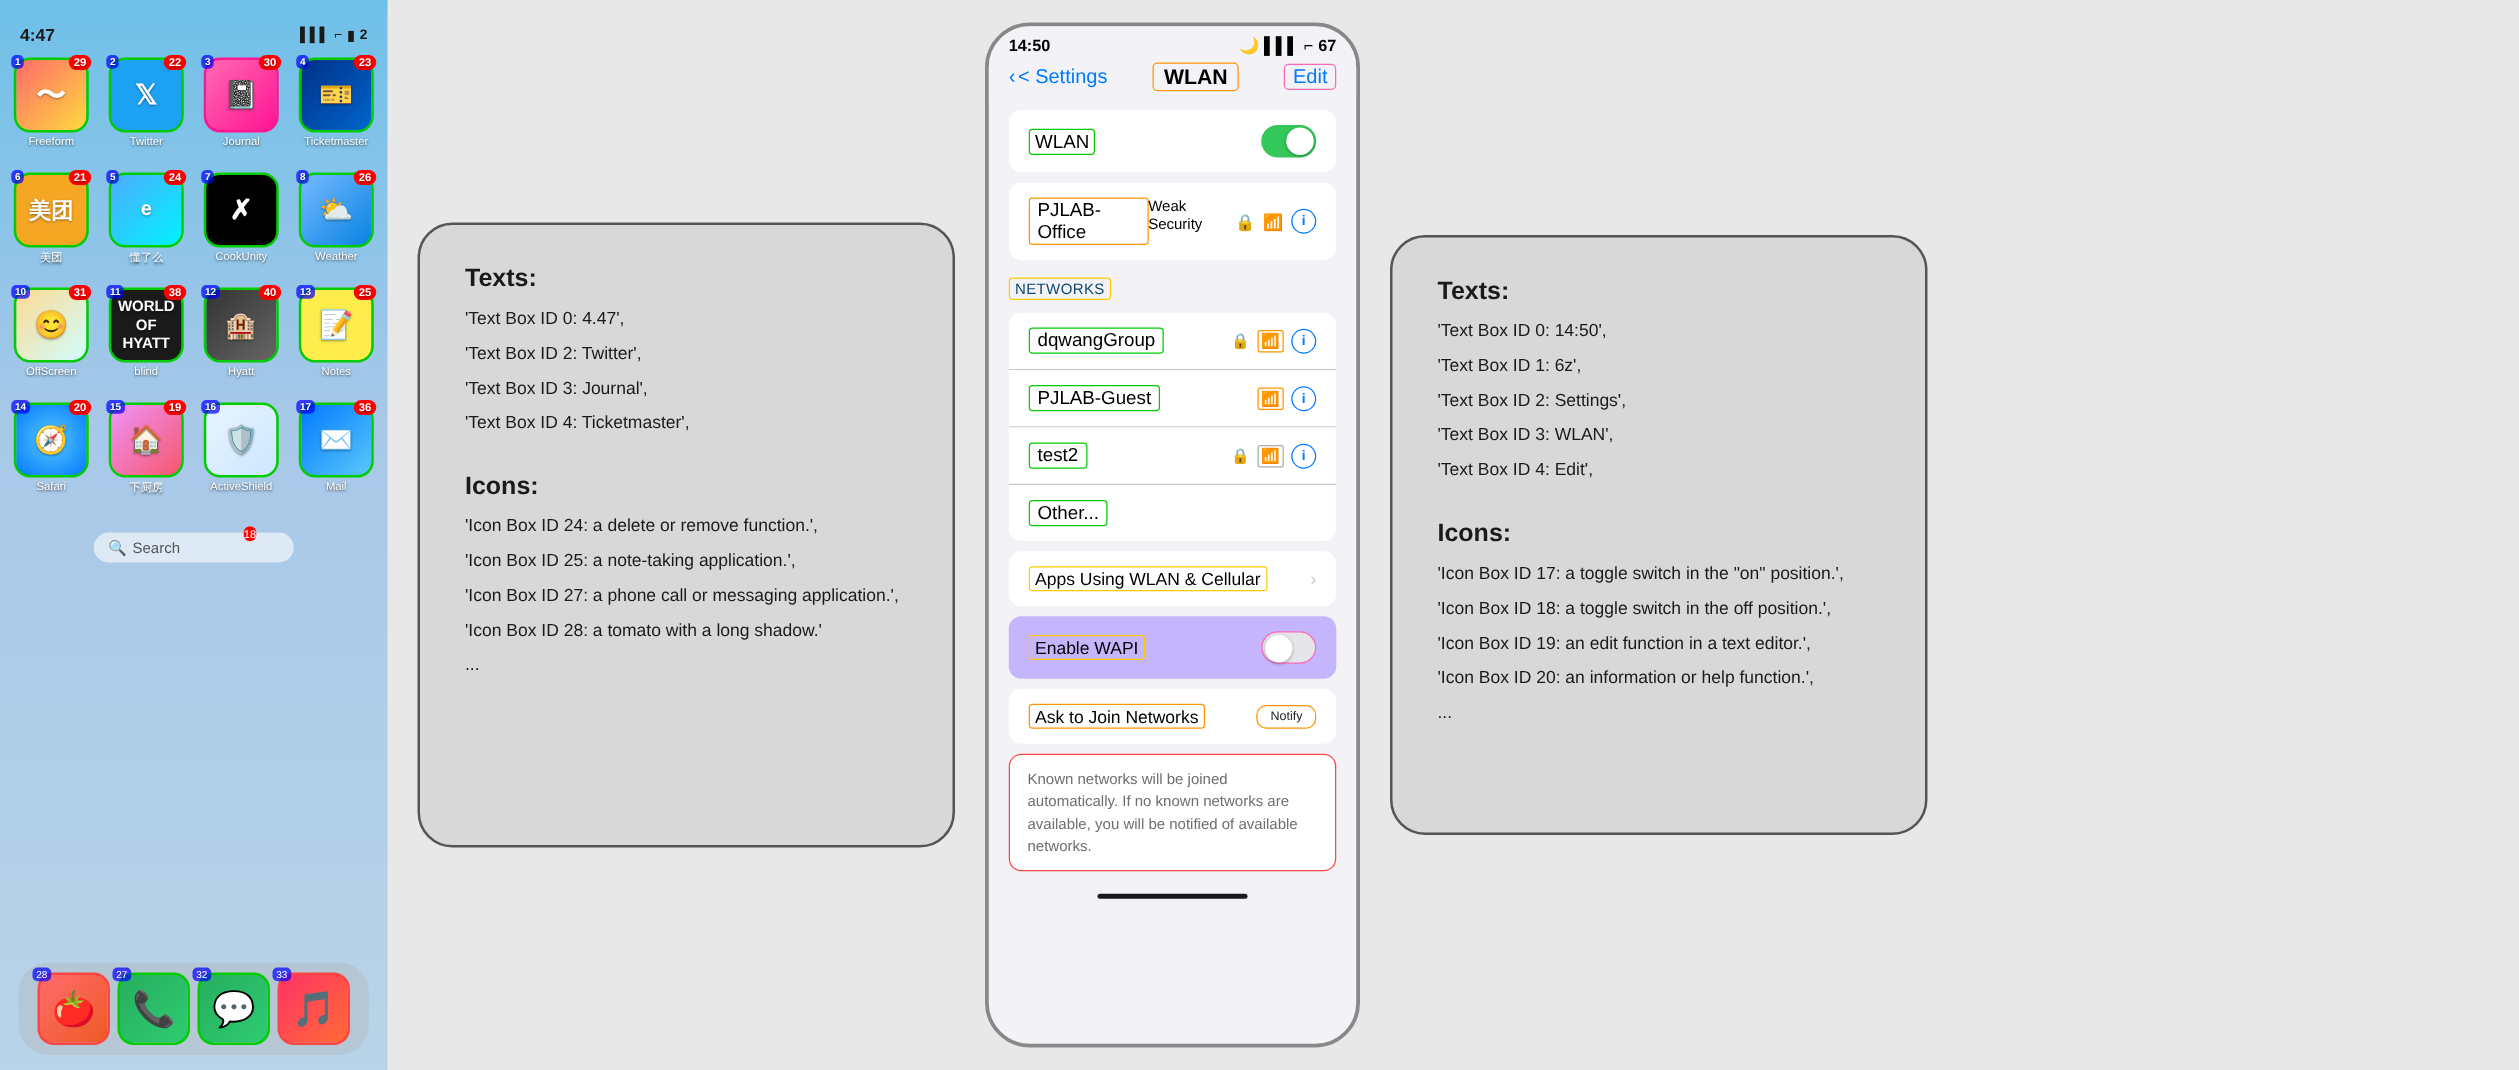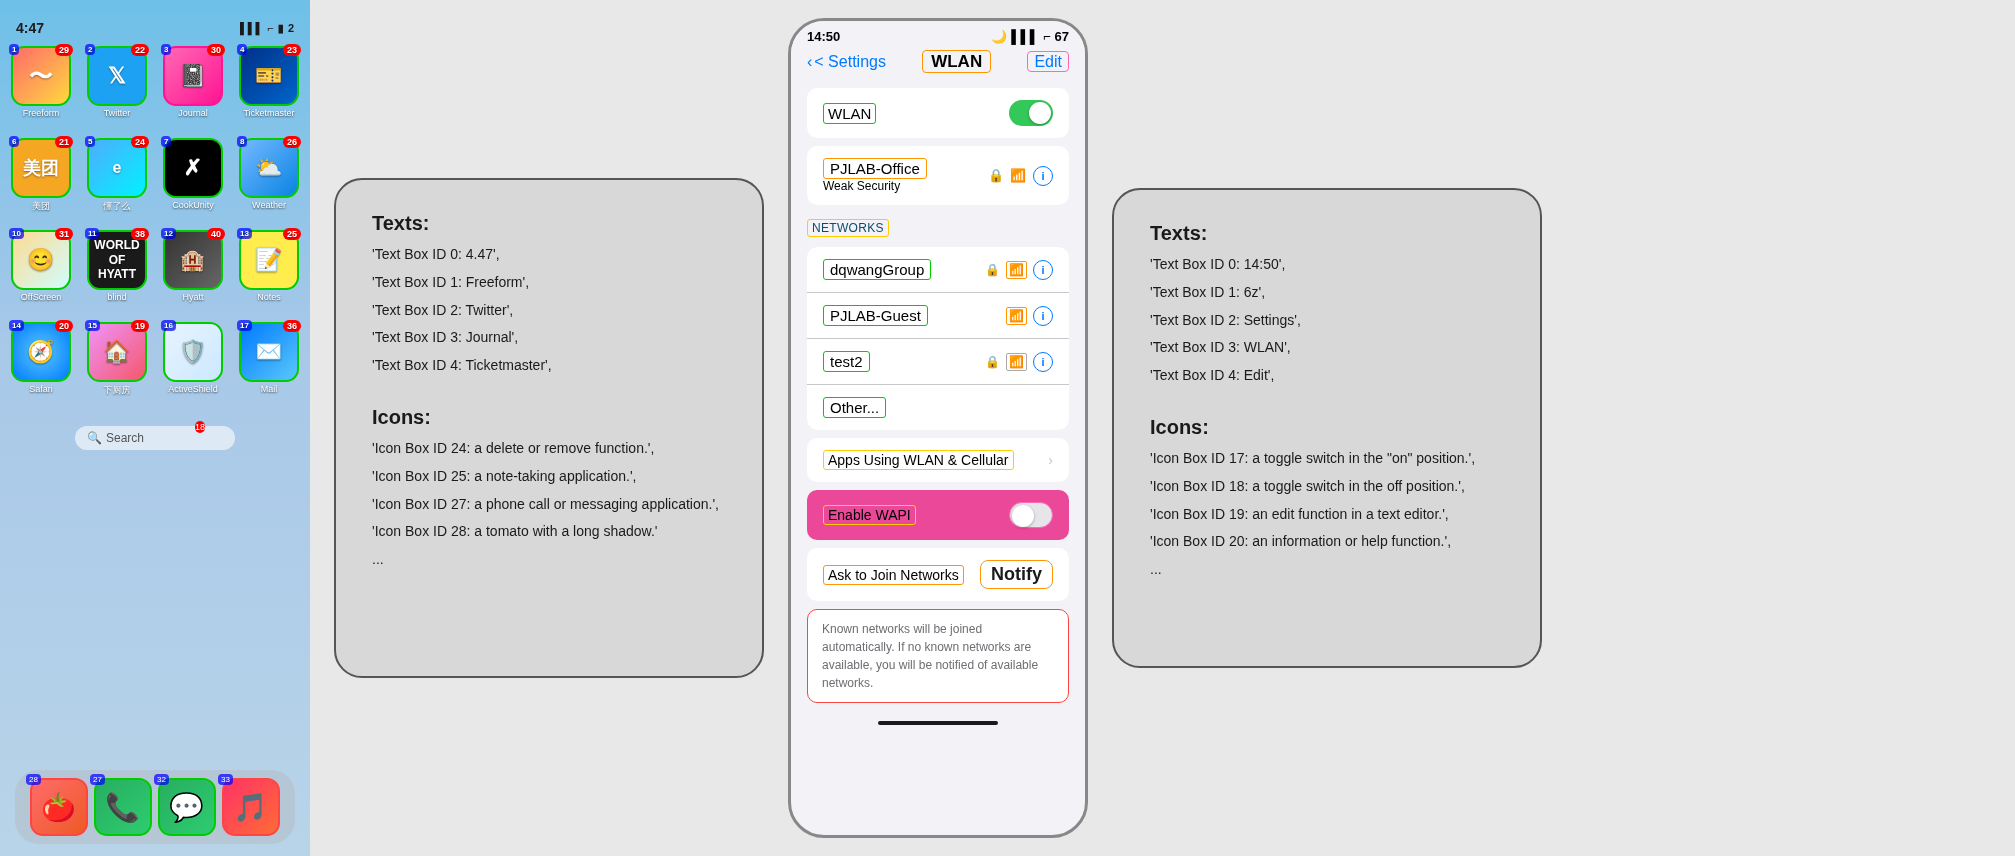--- a/index.html
+++ b/index.html
@@ -232,21 +232,21 @@
       padding: 12px 16px;
       border-bottom: 0.5px solid #c8c7cc;
       display: flex;
       justify-content: space-between;
       align-items: center;
       font-size: 15px;
       position: relative;
     }
     .wlan-row:first-child { border-radius: 10px 10px 0 0; }
     .wlan-row:last-child { border-radius: 0 0 10px 10px; border-bottom: none; }
-    .wlan-row-content { display: flex; flex-direction: column; }
+    .wlan-row-content { display: flex; }
     .wlan-sub { font-size: 12px; color: #000000; }
     .wlan-icons { display: flex; align-items: center; gap: 6px; }
     .toggle-on {
       width: 44px; height: 26px;
       background: #34c759;
       border-radius: 13px;
       position: relative;
     }
     .toggle-on::after {
       content: '';
@@ -279,23 +279,22 @@
       color: #007aff;
       display: flex; align-items: center; justify-content: center;
       font-size: 11px; font-weight: 700;
     }
     .wlan-group { margin: 8px 16px; border-radius: 10px; overflow: hidden; }
     .notify-btn {
       background: white;
       border: 1.5px solid #ff9500;
       border-radius: 8px;
       padding: 3px 10px;
-      font-size: 18px;
+      font-size: 10px;
       color: #1a1a1a;
-      font-weight: bold;
     }
     .home-indicator {
       width: 120px; height: 4px;
       background: #1a1a1a;
       border-radius: 2px;
       margin: 8px auto 4px;
     }
 
     
     .info-card-right {
@@ -516,21 +515,20 @@
       </div>
       <span style="position:absolute; top:-4px; left:-4px; background:rgba(0,0,255,0.7); color:white; border-radius:4px; font-size:8px; padding:1px 3px;">33</span>
     </div>
   </div>
 </div>
 
 <div class="info-card">
   <div class="section">
     <h2>Texts:</h2>
     <p>'Text Box ID 0: 4.47',</p>
-    <p>'Text Box ID 1: Freeform',</p>
     <p>'Text Box ID 2: Twitter',</p>
     <p>'Text Box ID 3: Journal',</p>
     <p>'Text Box ID 4: Ticketmaster',</p>
   </div>
   <div class="section">
     <h2>Icons:</h2>
     <p>'Icon Box ID 24: a delete or remove function.',</p>
     <p>'Icon Box ID 25: a note-taking application.',</p>
     <p> 'Icon Box ID 27: a phone call or messaging application.',</p>
     <p> 'Icon Box ID 28: a tomato with a long shadow.'</p>
@@ -622,21 +620,21 @@
   </div>
 
   <div style="margin: 8px 16px;">
     <div style="background:white; border-radius:10px; padding:12px 16px; display:flex; justify-content:space-between; align-items:center;">
       <span style="font-size:14px; border:1.5px solid #ffcc00; padding:1px 4px; border-radius:3px;">Apps Using WLAN &amp; Cellular</span>
       <span style="color:#c7c7cc; font-size:14px;">›</span>
     </div>
   </div>
 
   <div style="margin: 4px 16px;">
-    <div style="background:#ec4899; border-radius:10px; padding:12px 16px; display:flex; justify-content:space-between; align-items:center;">
+    <div style="background:#c4b5fd; border-radius:10px; padding:12px 16px; display:flex; justify-content:space-between; align-items:center;">
       <span style="font-size:14px; border:1.5px solid #ffcc00; padding:1px 4px; border-radius:3px;">Enable WAPI</span>
       <div class="toggle-off" style="border:1.5px solid #ff69b4;"></div>
     </div>
   </div>
 
   <div style="margin: 8px 16px;">
     <div style="background:white; border-radius:10px; padding:12px 16px; display:flex; justify-content:space-between; align-items:center;">
       <span style="font-size:14px; border:1.5px solid #ff9500; padding:1px 4px; border-radius:3px;">Ask to Join Networks</span>
       <span class="notify-btn">Notify</span>
     </div>

